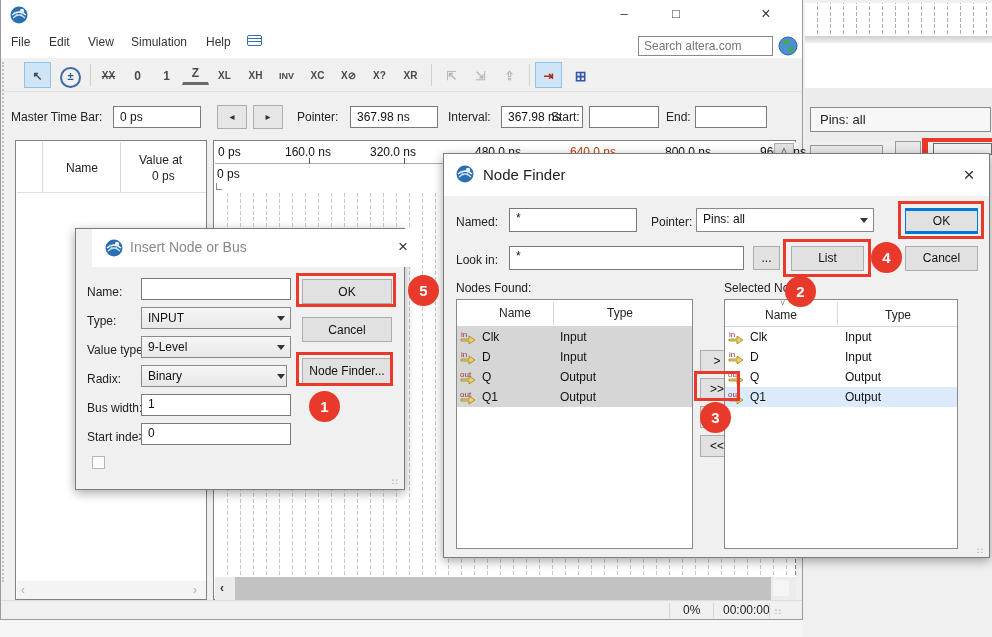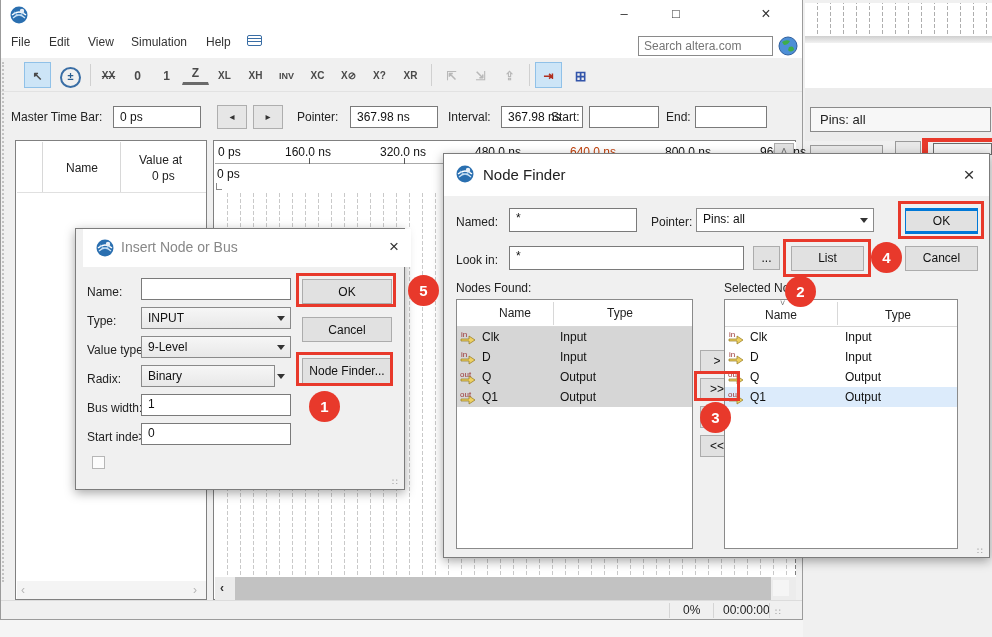--- a/index.html
+++ b/index.html
@@ -188,21 +188,21 @@
       <span class="abs sb-arrow" style="left:4px;top:2px;color:#b5b5b5;">‹</span>
       <span class="abs sb-arrow" style="left:176px;top:2px;color:#b5b5b5;">›</span>
     </div>
   </div>
 
   <div class="abs panel" style="left:212px;top:140px;width:583px;height:460px;">
 
     <div class="abs" style="left:1px;top:1px;width:581px;height:22px;background:#fff;border-bottom:1px solid #aaa;">
       <span class="abs txt" style="left:3px;top:3px;font-size:12px;color:#111;">0 ps</span>
       <span class="abs txt" style="left:70px;top:3px;font-size:12px;color:#111;">160.0 ns</span>
-      <span class="abs txt" style="left:165px;top:3px;font-size:12px;color:#111;text-align:center;">320.0 ns</span>
+      <span class="abs txt" style="left:155px;top:3px;font-size:12px;color:#111;text-align:center;">320.0 ns</span>
       <span class="abs txt" style="left:260px;top:3px;font-size:12px;color:#111;">480.0 ns</span>
       <span class="abs txt" style="left:355px;top:3px;font-size:12px;color:#c2410c;">640.0 ns</span>
       <span class="abs txt" style="left:450px;top:3px;font-size:12px;color:#111;">800.0 ns</span>
       <span class="abs txt" style="left:545px;top:3px;font-size:12px;color:#111;">960.0 ns</span>
       <div class="abs" style="left:94px;top:16px;width:1px;height:6px;background:#555;"></div>
       <div class="abs" style="left:189px;top:16px;width:1px;height:6px;background:#555;"></div>
       <div class="abs" style="left:284px;top:16px;width:1px;height:6px;background:#555;"></div>
       <div class="abs" style="left:379px;top:16px;width:1px;height:6px;background:#555;"></div>
       <div class="abs" style="left:474px;top:16px;width:1px;height:6px;background:#555;"></div>
       <div class="abs" style="left:569px;top:16px;width:1px;height:6px;background:#555;"></div>
@@ -225,37 +225,37 @@
     <div class="abs status-sep" style="left:668px;top:2px;height:15px;"></div>
     <span class="abs txt status-txt" style="left:682px;top:2px;">0%</span>
     <div class="abs status-sep" style="left:712px;top:2px;height:15px;"></div>
     <span class="abs txt status-txt" style="left:722px;top:2px;">00:00:00</span>
     <div class="abs status-sep" style="left:768px;top:2px;height:15px;"></div>
     <span class="abs txt grip" style="left:774px;top:6px;">∷</span>
   </div>
 </div>
 
 <div class="abs dialog" style="left:75px;top:228px;width:330px;height:262px;z-index:40;">
-  <div class="abs dlg-titlebar" style="left:7px;top:0;width:328px;height:38px;">
+  <div class="abs dlg-titlebar" style="left:16px;top:0;width:328px;height:38px;">
     <svg class="abs" style="left:13px;top:10px;" width="18" height="18">
         <use href="#applogo"></use>
       </svg>
     <span class="abs txt dlg-title" style="left:38px;top:10px;">Insert Node or Bus</span>
     <div class="abs dlg-close" style="left:300px;top:8px;width:22px;height:22px;">×</div>
   </div>
   <span class="abs txt fld-label" style="left:11px;top:56px;">Name:</span>
   <div class="abs fld-input" style="left:65px;top:49px;width:150px;height:22px;"></div>
   <span class="abs txt fld-label" style="left:11px;top:85px;">Type:</span>
   <div class="abs fld-select" style="left:65px;top:78px;width:150px;height:22px;">INPUT</div>
   <div class="abs dd-arrow" style="left:201px;top:87px;"></div>
   <span class="abs txt fld-label" style="left:11px;top:114px;">Value type</span>
   <div class="abs fld-select" style="left:65px;top:107px;width:150px;height:22px;">9-Level</div>
   <div class="abs dd-arrow" style="left:201px;top:116px;"></div>
   <span class="abs txt fld-label" style="left:11px;top:143px;">Radix:</span>
-  <div class="abs fld-select" style="left:65px;top:136px;width:134px;height:22px;">Binary</div>
+  <div class="abs fld-select" style="left:65px;top:136px;width:146px;height:22px;">Binary</div>
   <div class="abs dd-arrow" style="left:201px;top:145px;"></div>
   <span class="abs txt fld-label" style="left:11px;top:172px;">Bus width:</span>
   <div class="abs fld-input" style="left:65px;top:165px;width:150px;height:22px;">1</div>
   <span class="abs txt fld-label" style="left:11px;top:201px;">Start inde&gt;</span>
   <div class="abs fld-input" style="left:65px;top:194px;width:150px;height:22px;">0</div>
   <div class="abs checkbox" style="left:16px;top:227px;"></div>
   <div class="abs btn" style="left:226px;top:50px;width:90px;height:25px;line-height:24px;">OK</div>
   <div class="abs btn" style="left:226px;top:88px;width:90px;height:25px;line-height:24px;">Cancel</div>
   <div class="abs btn" style="left:226px;top:129px;width:90px;height:26px;line-height:25px;">Node Finder...</div>
   <span class="abs txt grip" style="left:316px;top:248px;">∷</span>

